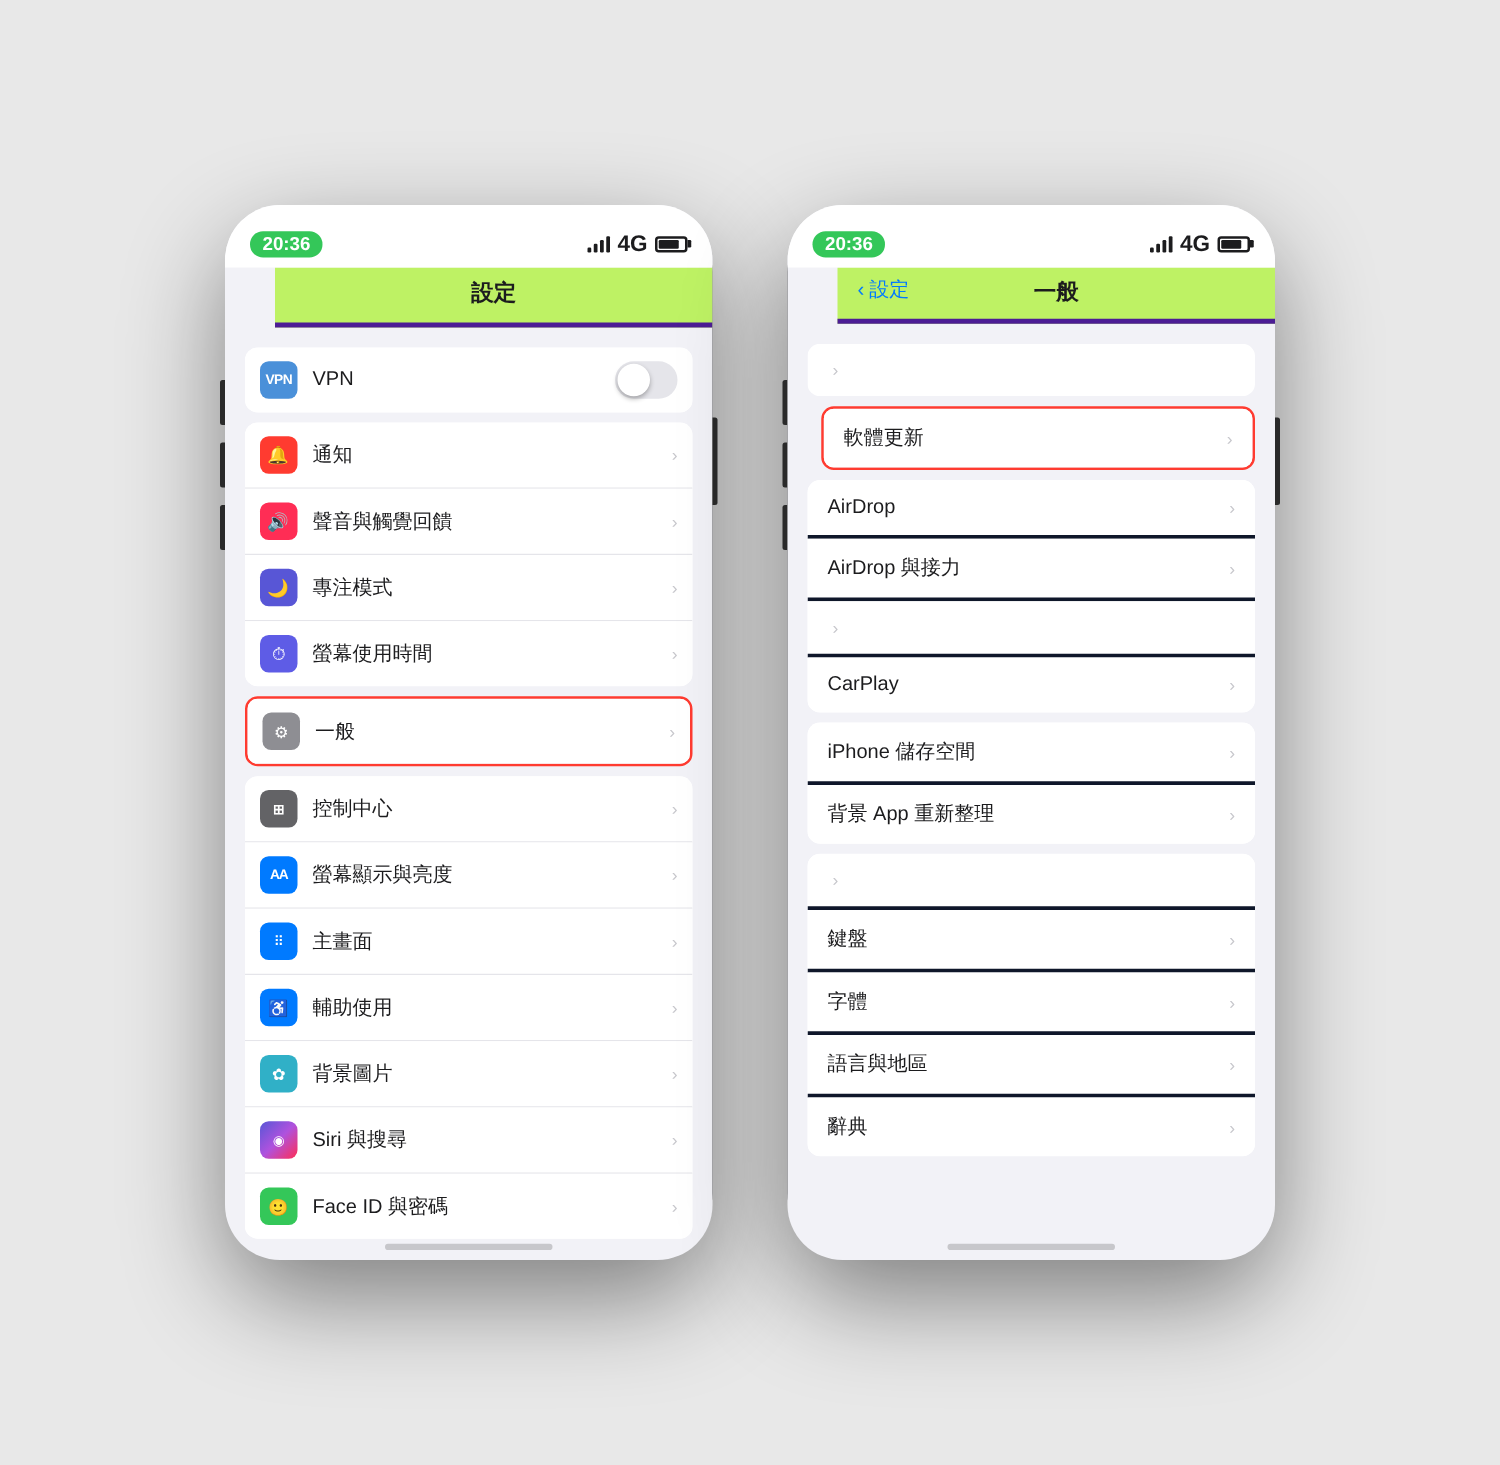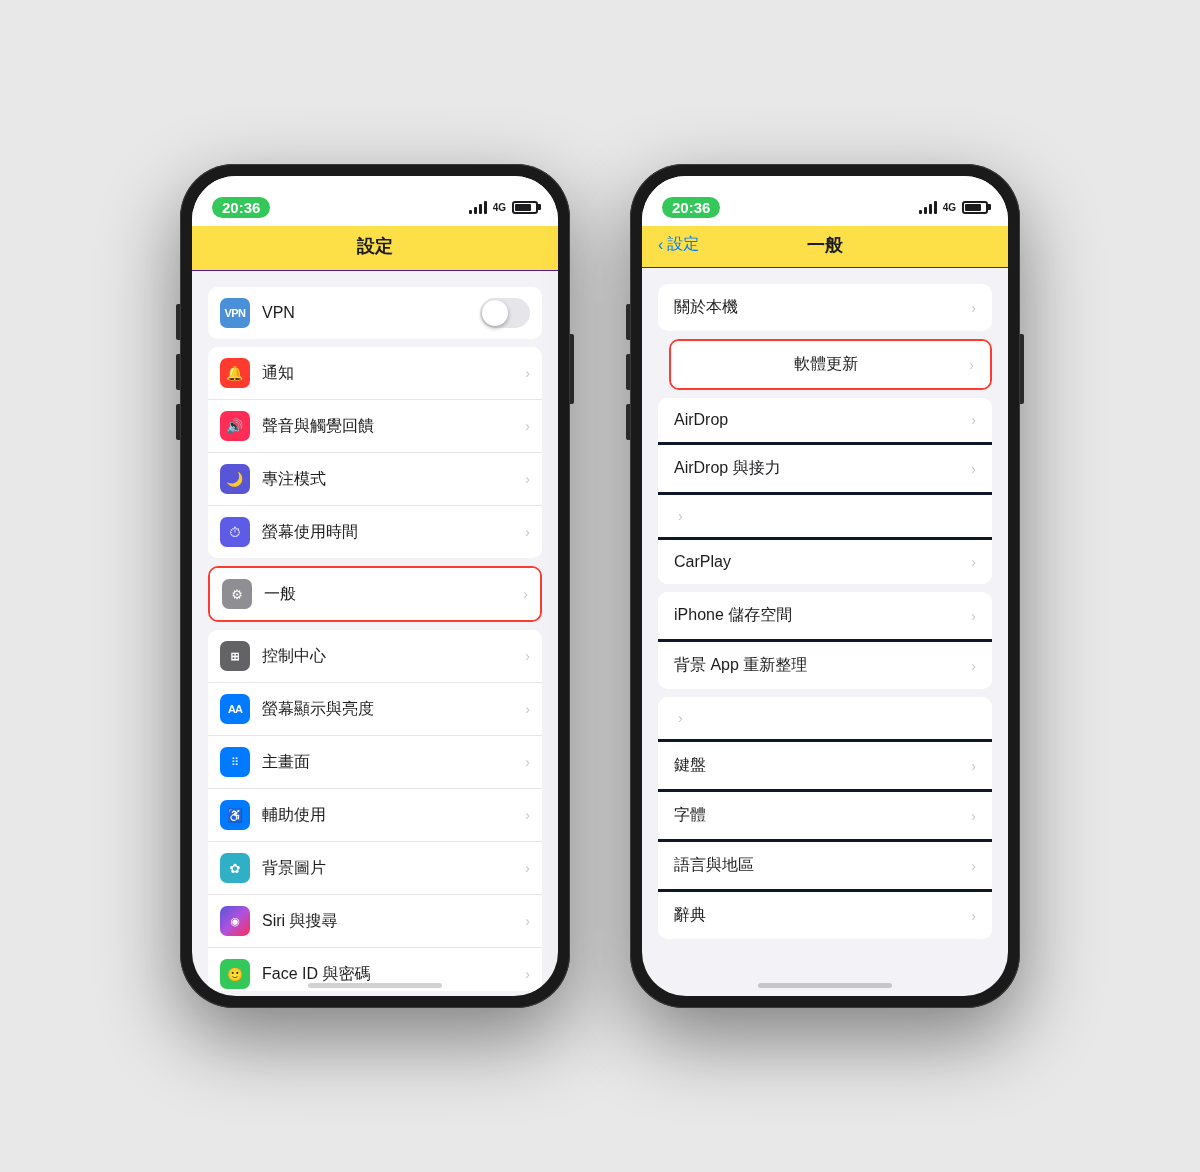--- a/index.html
+++ b/index.html
@@ -13,21 +13,21 @@
       gap: 60px;
       font-family: -apple-system, 'PingFang TC', 'Helvetica Neue', sans-serif;
     }
 
     
     .phone {
       width: 390px;
       height: 844px;
       background: #1a1a1a;
       border-radius: 54px;
-      padding: 12px;
+      padding: 0;
       position: relative;
       box-shadow: 0 30px 80px rgba(0,0,0,0.45), inset 0 0 0 1px #3a3a3a;
     }
 
     
     .phone::before {
       content: '';
       position: absolute;
       left: -4px;
       top: 140px;
@@ -102,21 +102,21 @@
       height: 14px;
     }
 
     .signal-bar {
       width: 3px;
       background: #1c1c1e;
       border-radius: 1px;
     }
 
     .status-text {
-      font-size: 10px;
+      font-size: 18px;
       font-weight: 600;
       color: #1c1c1e;
     }
 
     .battery {
       width: 26px;
       height: 13px;
       border: 2px solid #1c1c1e;
       border-radius: 3px;
       position: relative;
@@ -139,23 +139,24 @@
 
     .battery-fill {
       width: 80%;
       height: 100%;
       background: #1c1c1e;
       border-radius: 1px;
     }
 
     
     .nav-bar {
-      background: #fde047;
+      background: #bef264;
       padding: 8px 16px 12px;
-      border-bottom: 1px solid #4c1d95;
+      border-bottom: 4px solid #4c1d95;
+      margin-left: 40px;
     }
 
     .nav-title {
       text-align: center;
       font-size: 18px;
       font-weight: 600;
       color: #1c1c1e;
     }
 
     .nav-with-back {
@@ -448,27 +449,26 @@
         </div>
         <div class="nav-title">一般</div>
       </div>
     </div>
 
     <div class="screen-content">
 
       <div class="settings-section">
         <div class="settings-group">
           <div class="settings-row-simple">
-            <span class="settings-row-simple-label">關於本機</span>
-            <span class="settings-row-chevron">›</span>
-          </div>
-        </div>
-      </div>
-
-      <div style="margin:0 16px 8px 27px; border:2.5px solid #ff3b30; border-radius:10px; overflow:hidden;text-align:center;">
+            <span class="settings-row-chevron">›</span>
+          </div>
+        </div>
+      </div>
+
+      <div style="margin:0 16px 8px 27px; border:2.5px solid #ff3b30; border-radius:10px; overflow:hidden;">
         <div class="settings-row-simple">
           <span class="settings-row-simple-label">軟體更新</span>
           <span class="settings-row-chevron">›</span>
         </div>
       </div>
 
       <div class="settings-section" style="margin-top:0">
         <div class="settings-group">
           <div class="settings-row-simple">
             <span class="settings-row-simple-label">AirDrop</span>

